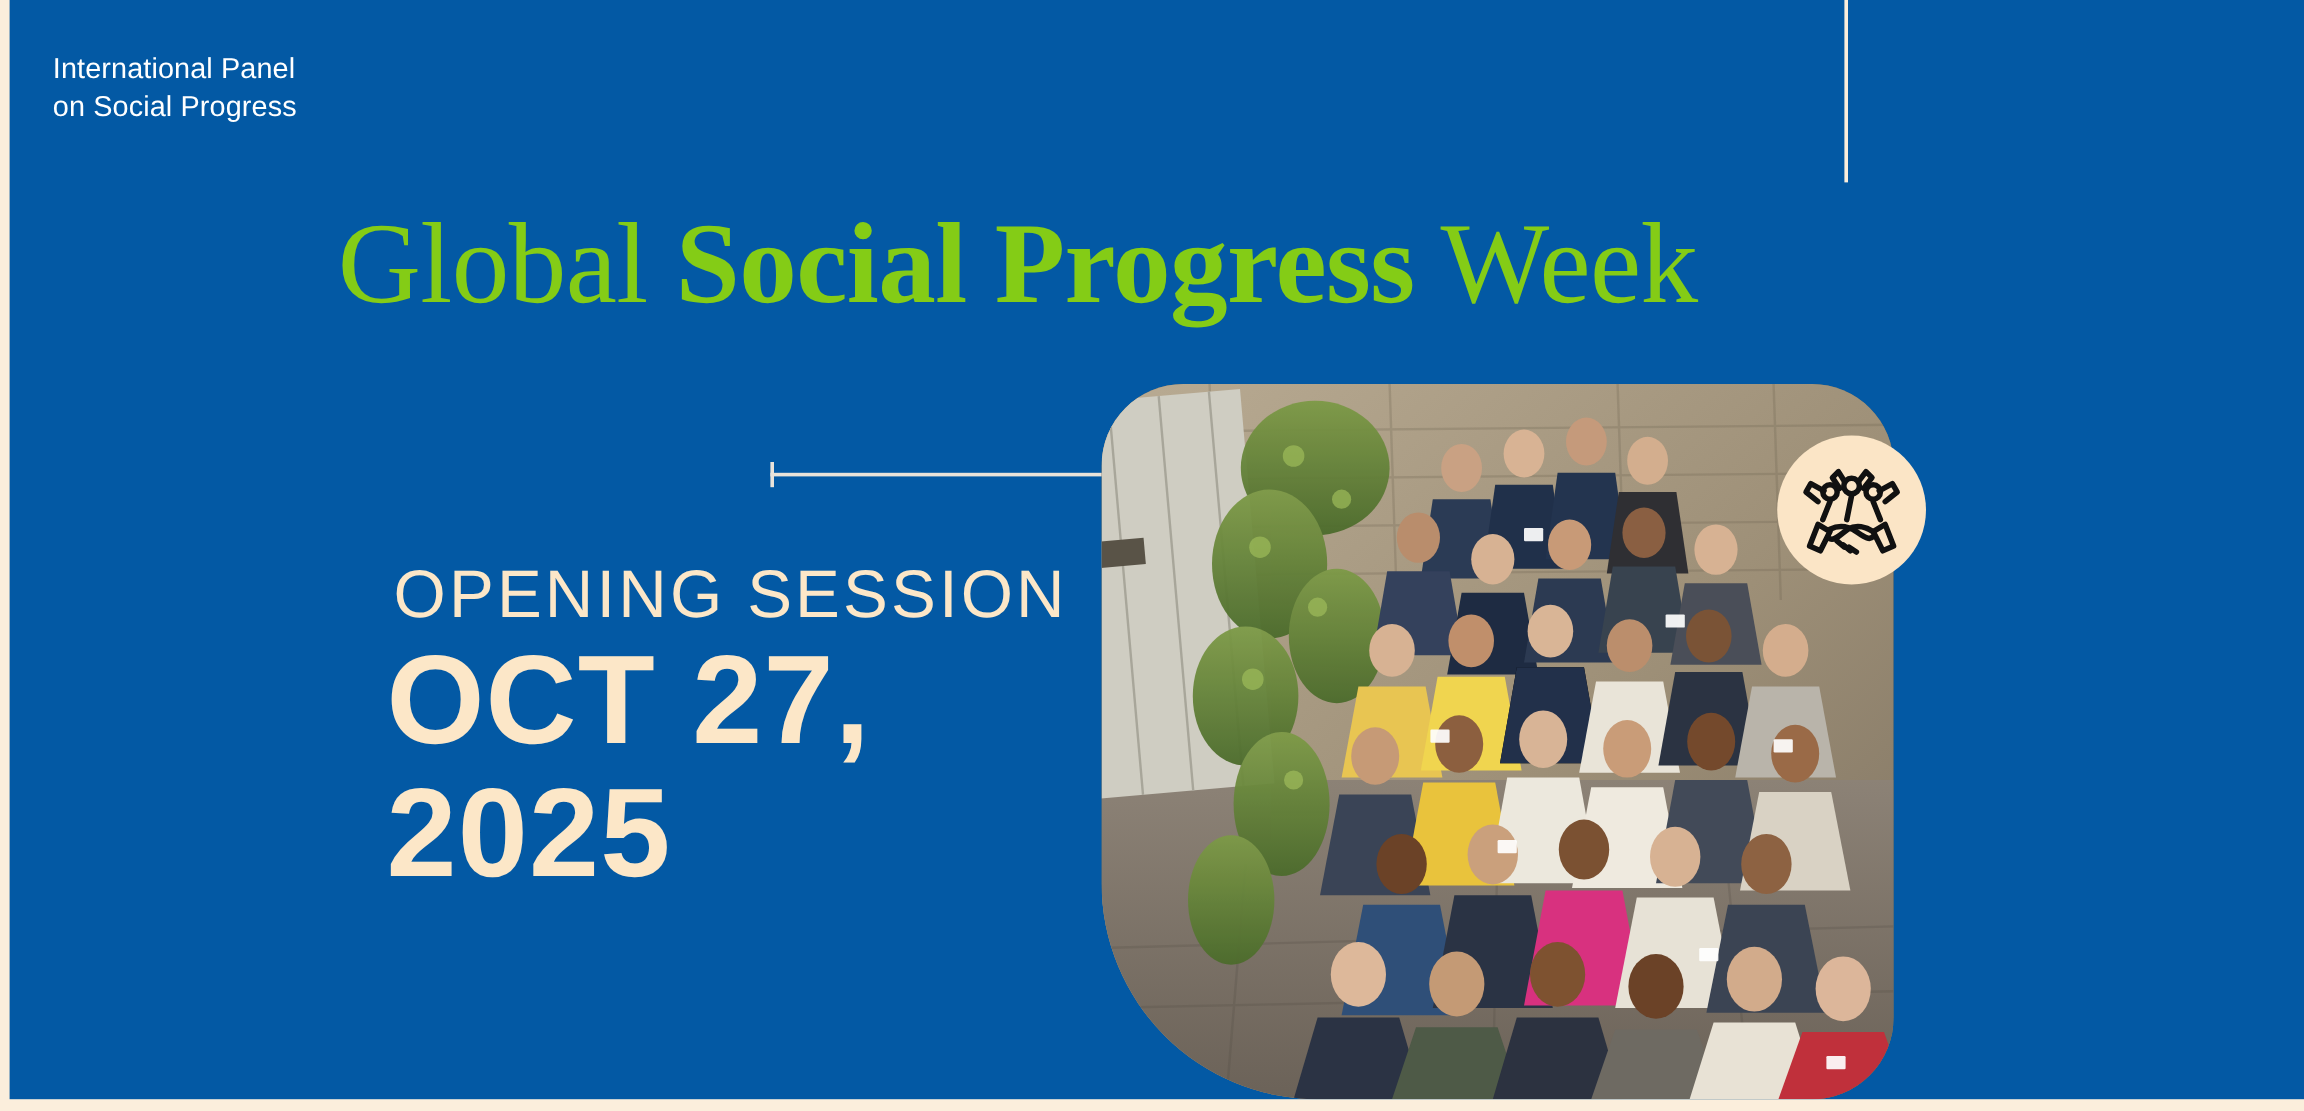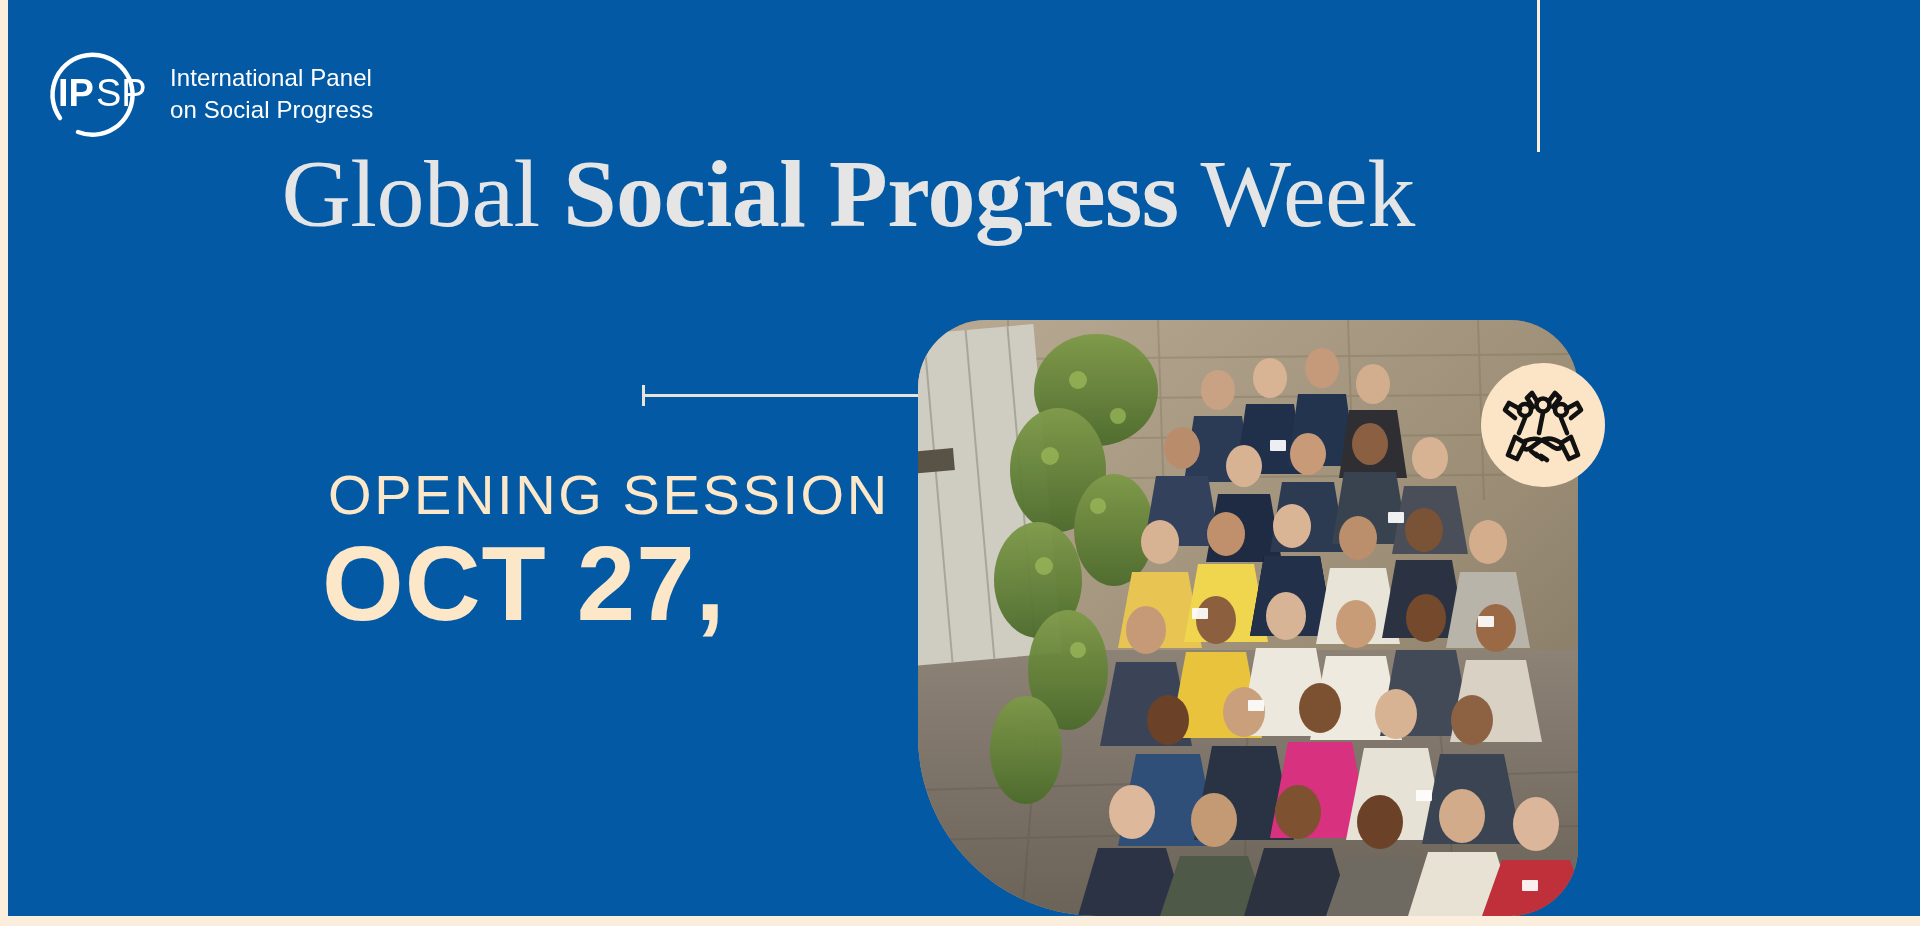--- a/index.html
+++ b/index.html
@@ -58,24 +58,24 @@
     top: 0px;
     width: 3px;
     height: 152px;
     background: #fbeedc;
   }
 
   
   .headline {
     position: absolute;
     left: 0px;
-    top: 142px;
+    top: 168px;
     width: 1680px;
     text-align: center;
-    color: #e5e5e5;
+    color: #84cc16;
     font-family: "Liberation Serif", serif;
     font-size: 96px;
     line-height: 1.08;
     letter-spacing: -0.5px;
     white-space: nowrap;
   }
   .headline .hl-light { font-weight: 400; }
   .headline .hl-bold  { font-weight: 700; }
 
   
@@ -148,44 +148,38 @@
     justify-content: center;
   }
   .badge svg { display: block; }
 </style>
 </head>
 <body>
 
 <div class="banner">
 
   <div class="logo-block">
-    <div class="logo-mark">
-      <svg width="104" height="104" viewBox="0 0 104 104" xmlns="http://www.w3.org/2000/svg">
-        <path d="M 16 76 A 40 40 0 1 1 34 90" fill="none" stroke="#ffffff" stroke-width="4.5" stroke-linecap="round"></path>
-        <text x="14" y="64" font-family="Liberation Sans, sans-serif" font-size="38" font-weight="700" fill="#ffffff">IP</text>
-        <text x="52" y="64" font-family="Liberation Sans, sans-serif" font-size="38" font-weight="300" fill="#ffffff">SP</text>
-      </svg>
-    </div>
     <div class="logo-text">International Panel
 on Social Progress</div>
   </div>
 
   <div class="v-rule"></div>
 
   <div class="headline">
     <span class="hl-light">Global </span><span class="hl-bold">Social Progress</span><span class="hl-light"> Week</span>
   </div>
 
   <div class="h-rule-tick"></div>
   <div class="h-rule"></div>
 
   <div class="session-label">OPENING SESSION</div>
 
   <div class="date-line">
     <div>OCT 27,</div>
+    <div>2025</div>
   </div>
 
   <div class="photo">
     <svg viewBox="0 0 660 596" preserveAspectRatio="xMidYMid slice" xmlns="http://www.w3.org/2000/svg">
       <defs>
         <linearGradient id="wallg" x1="0" y1="0" x2="1" y2="1">
           <stop offset="0%" stop-color="#b9ab93"></stop>
           <stop offset="55%" stop-color="#9d8f77"></stop>
           <stop offset="100%" stop-color="#7d7160"></stop>
         </linearGradient>

